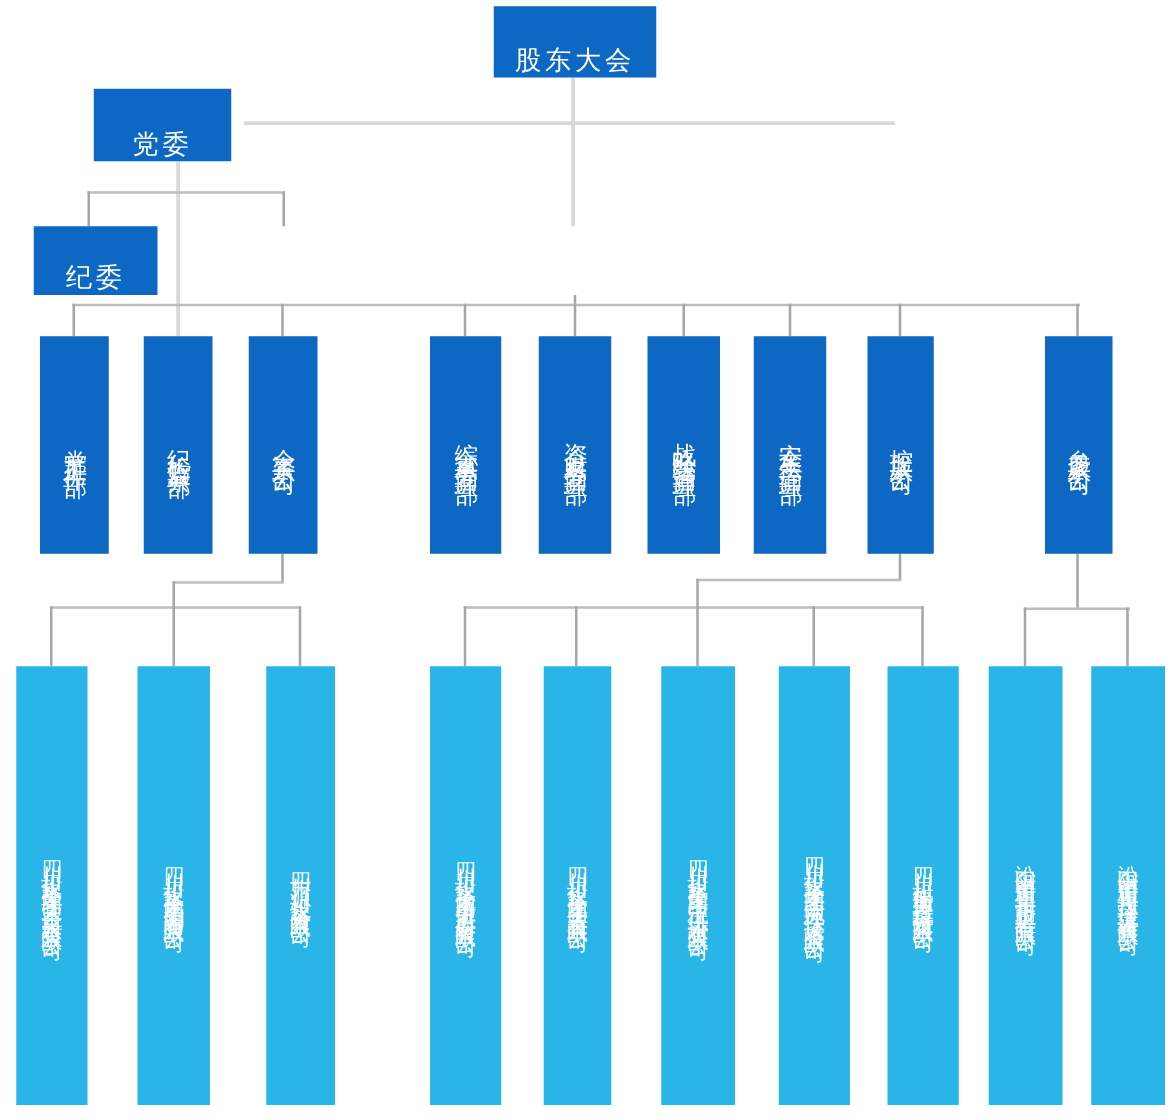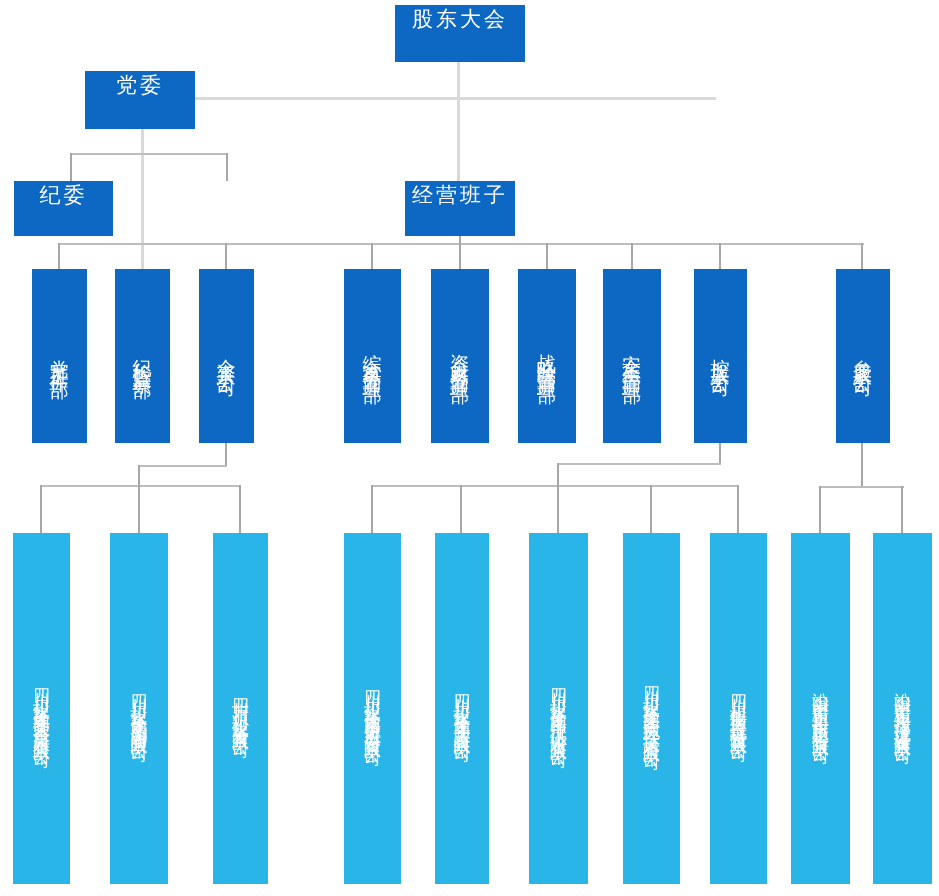--- a/index.html
+++ b/index.html
@@ -2,21 +2,21 @@
 <html><head>
 <meta charset="utf-8">
 <style>
   html,body{margin:0;padding:0;background:#ffffff;}
   body{font-family:"Liberation Sans","DejaVu Sans",sans-serif;}
   .stage{position:relative;width:939px;height:896px;background:#ffffff;overflow:hidden;}
 
   
   .hbox{
     position:absolute;background:#0d68c3;color:#ffffff;
-    display:flex;align-items:flex-start;justify-content:center;
+    display:flex;align-items:flex-end;justify-content:center;
     font-size:21px;letter-spacing:3px;white-space:nowrap;
   }
 
   
   .vbox{
     position:absolute;background:#0d68c3;color:#ffffff;
     display:flex;align-items:center;justify-content:center;
   }
   .vbox span{
     writing-mode:vertical-rl;text-orientation:upright;
@@ -77,28 +77,25 @@
   <div class="ln v" style="left:737px;top:485px;height:48px;"></div>
 
   <div class="ln v" style="left:861px;top:443px;height:44px;"></div>
   <div class="ln h" style="left:819px;top:486px;width:85px;"></div>
   <div class="ln v" style="left:819px;top:486px;height:47px;"></div>
   <div class="ln v" style="left:901px;top:486px;height:47px;"></div>
 
   <div class="hbox" style="left:395px;top:5px;width:130px;height:57px;">
     <span>股东大会</span>
   </div>
-  <div class="hbox" style="left:85px;top:71px;width:110px;height:58px;">
+  <div class="hbox" style="left:75px;top:71px;width:110px;height:58px;">
     <span>党委</span>
   </div>
-  <div class="hbox" style="left:14px;top:181px;width:99px;height:55px;">
+  <div class="hbox" style="left:27px;top:181px;width:99px;height:55px;">
     <span>纪委</span>
-  </div>
-  <div class="hbox" style="left:405px;top:181px;width:110px;height:55px;">
-    <span>经营班子</span>
   </div>
 
   <div class="vbox" style="left:32px;top:269px;width:55px;height:174px;">
     <span>党群工作部</span>
   </div>
   <div class="vbox" style="left:115px;top:269px;width:55px;height:174px;">
     <span>纪检监察部</span>
   </div>
   <div class="vbox" style="left:199px;top:269px;width:55px;height:174px;">
     <span>全资子公司</span>

